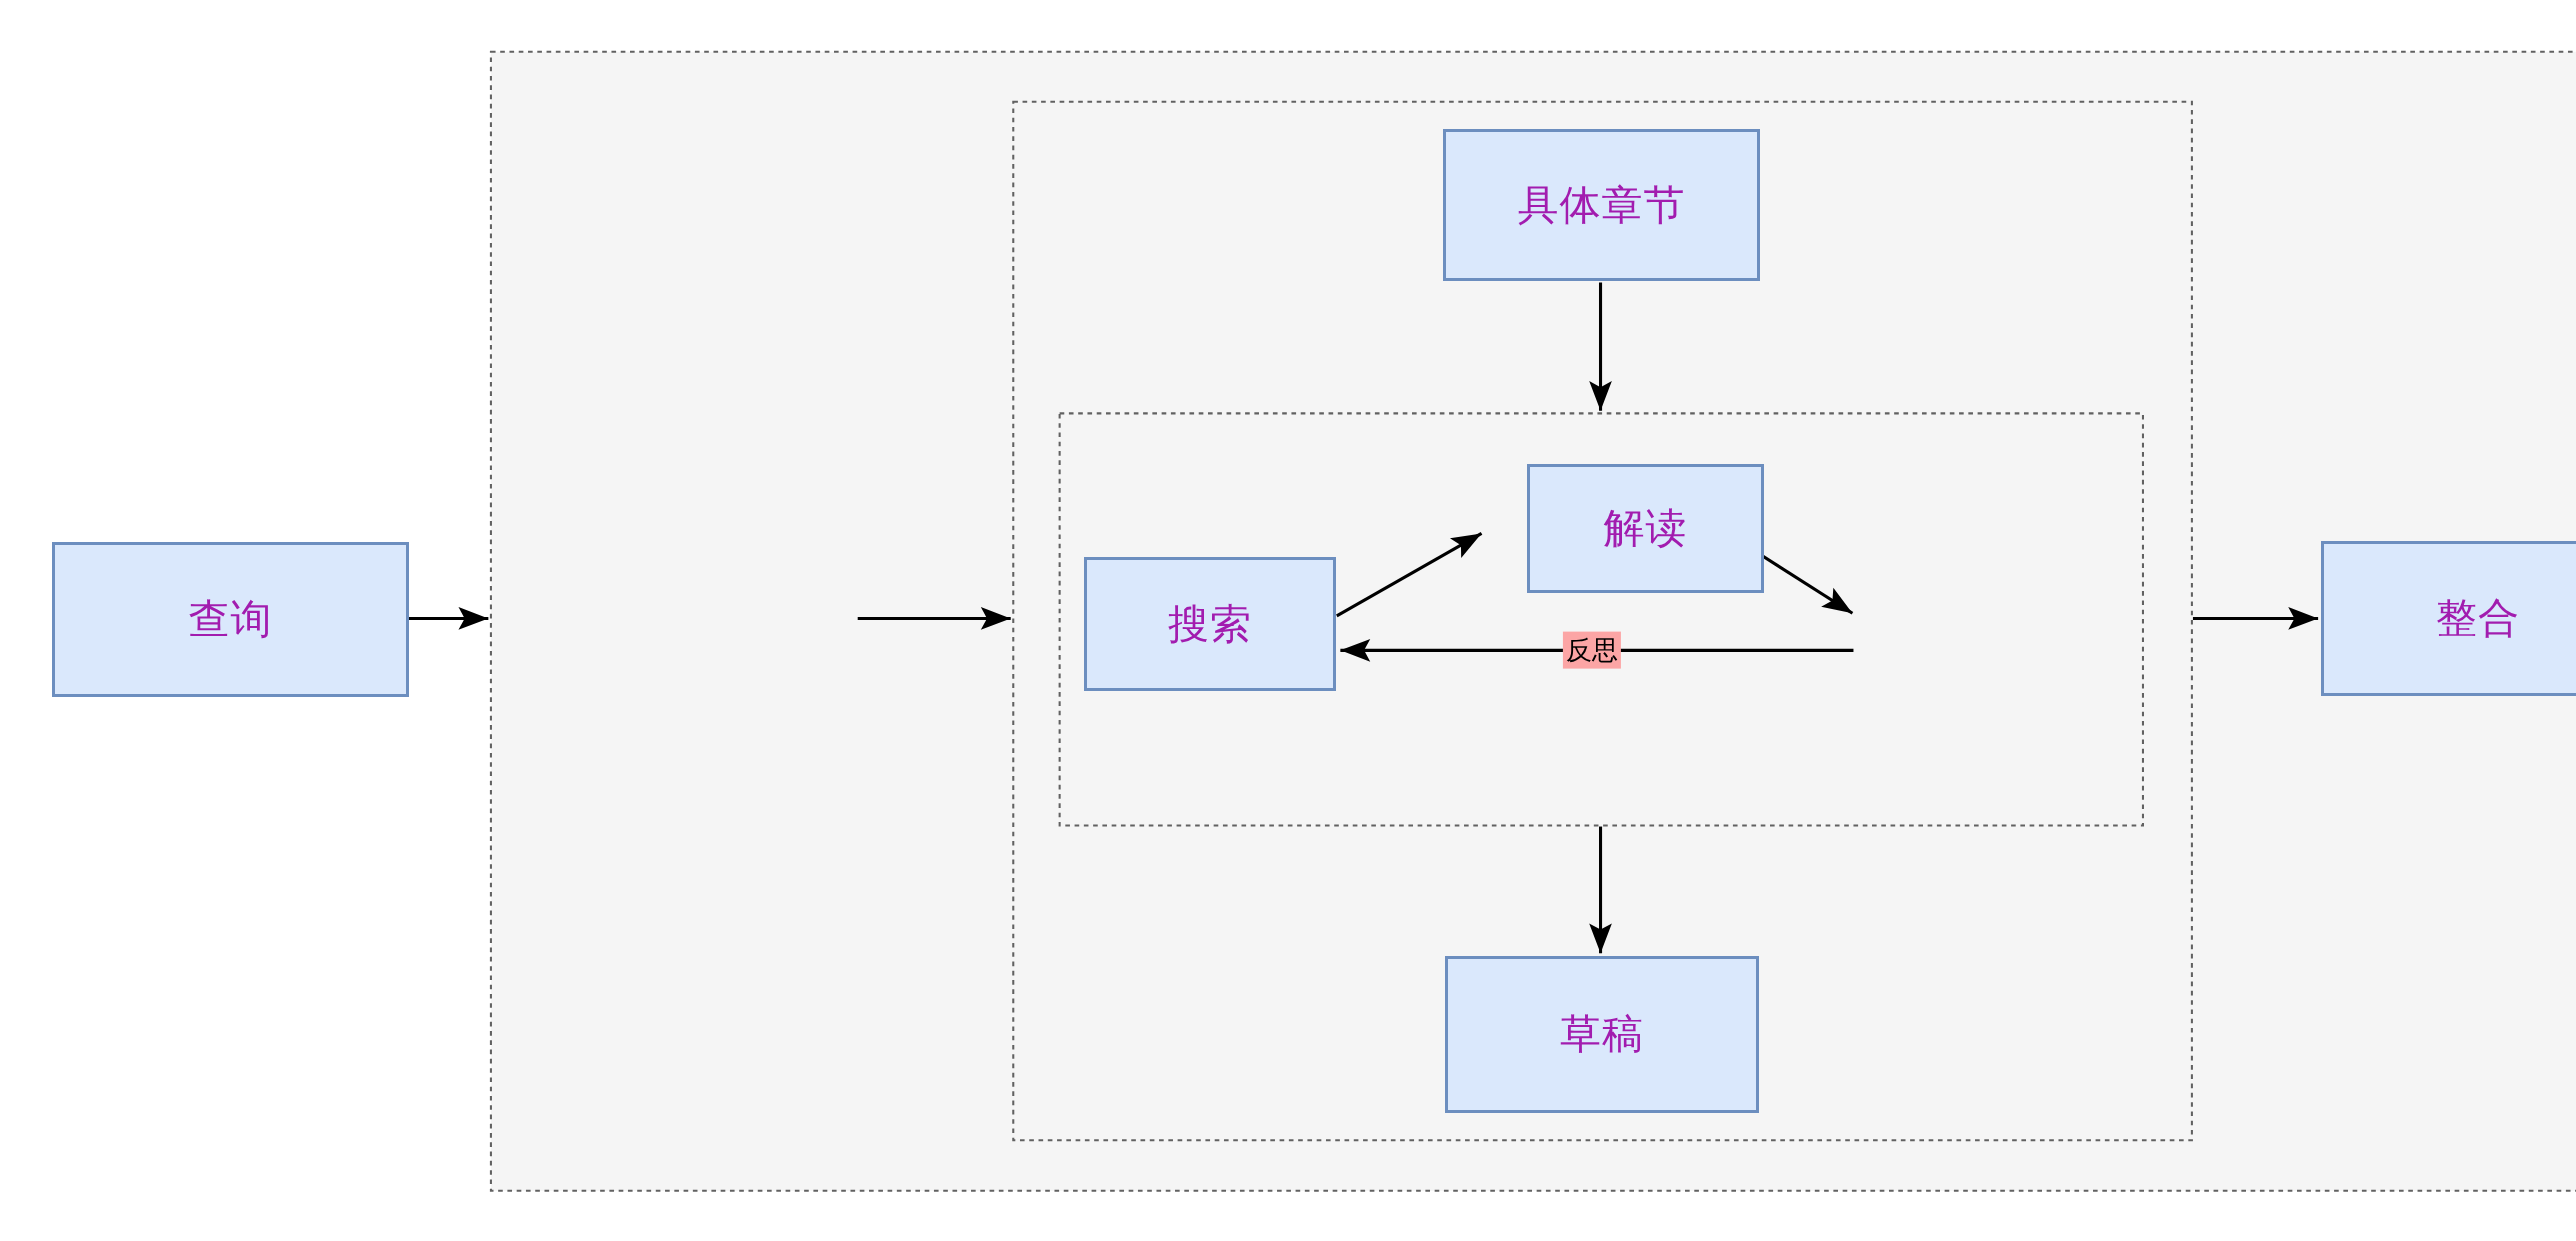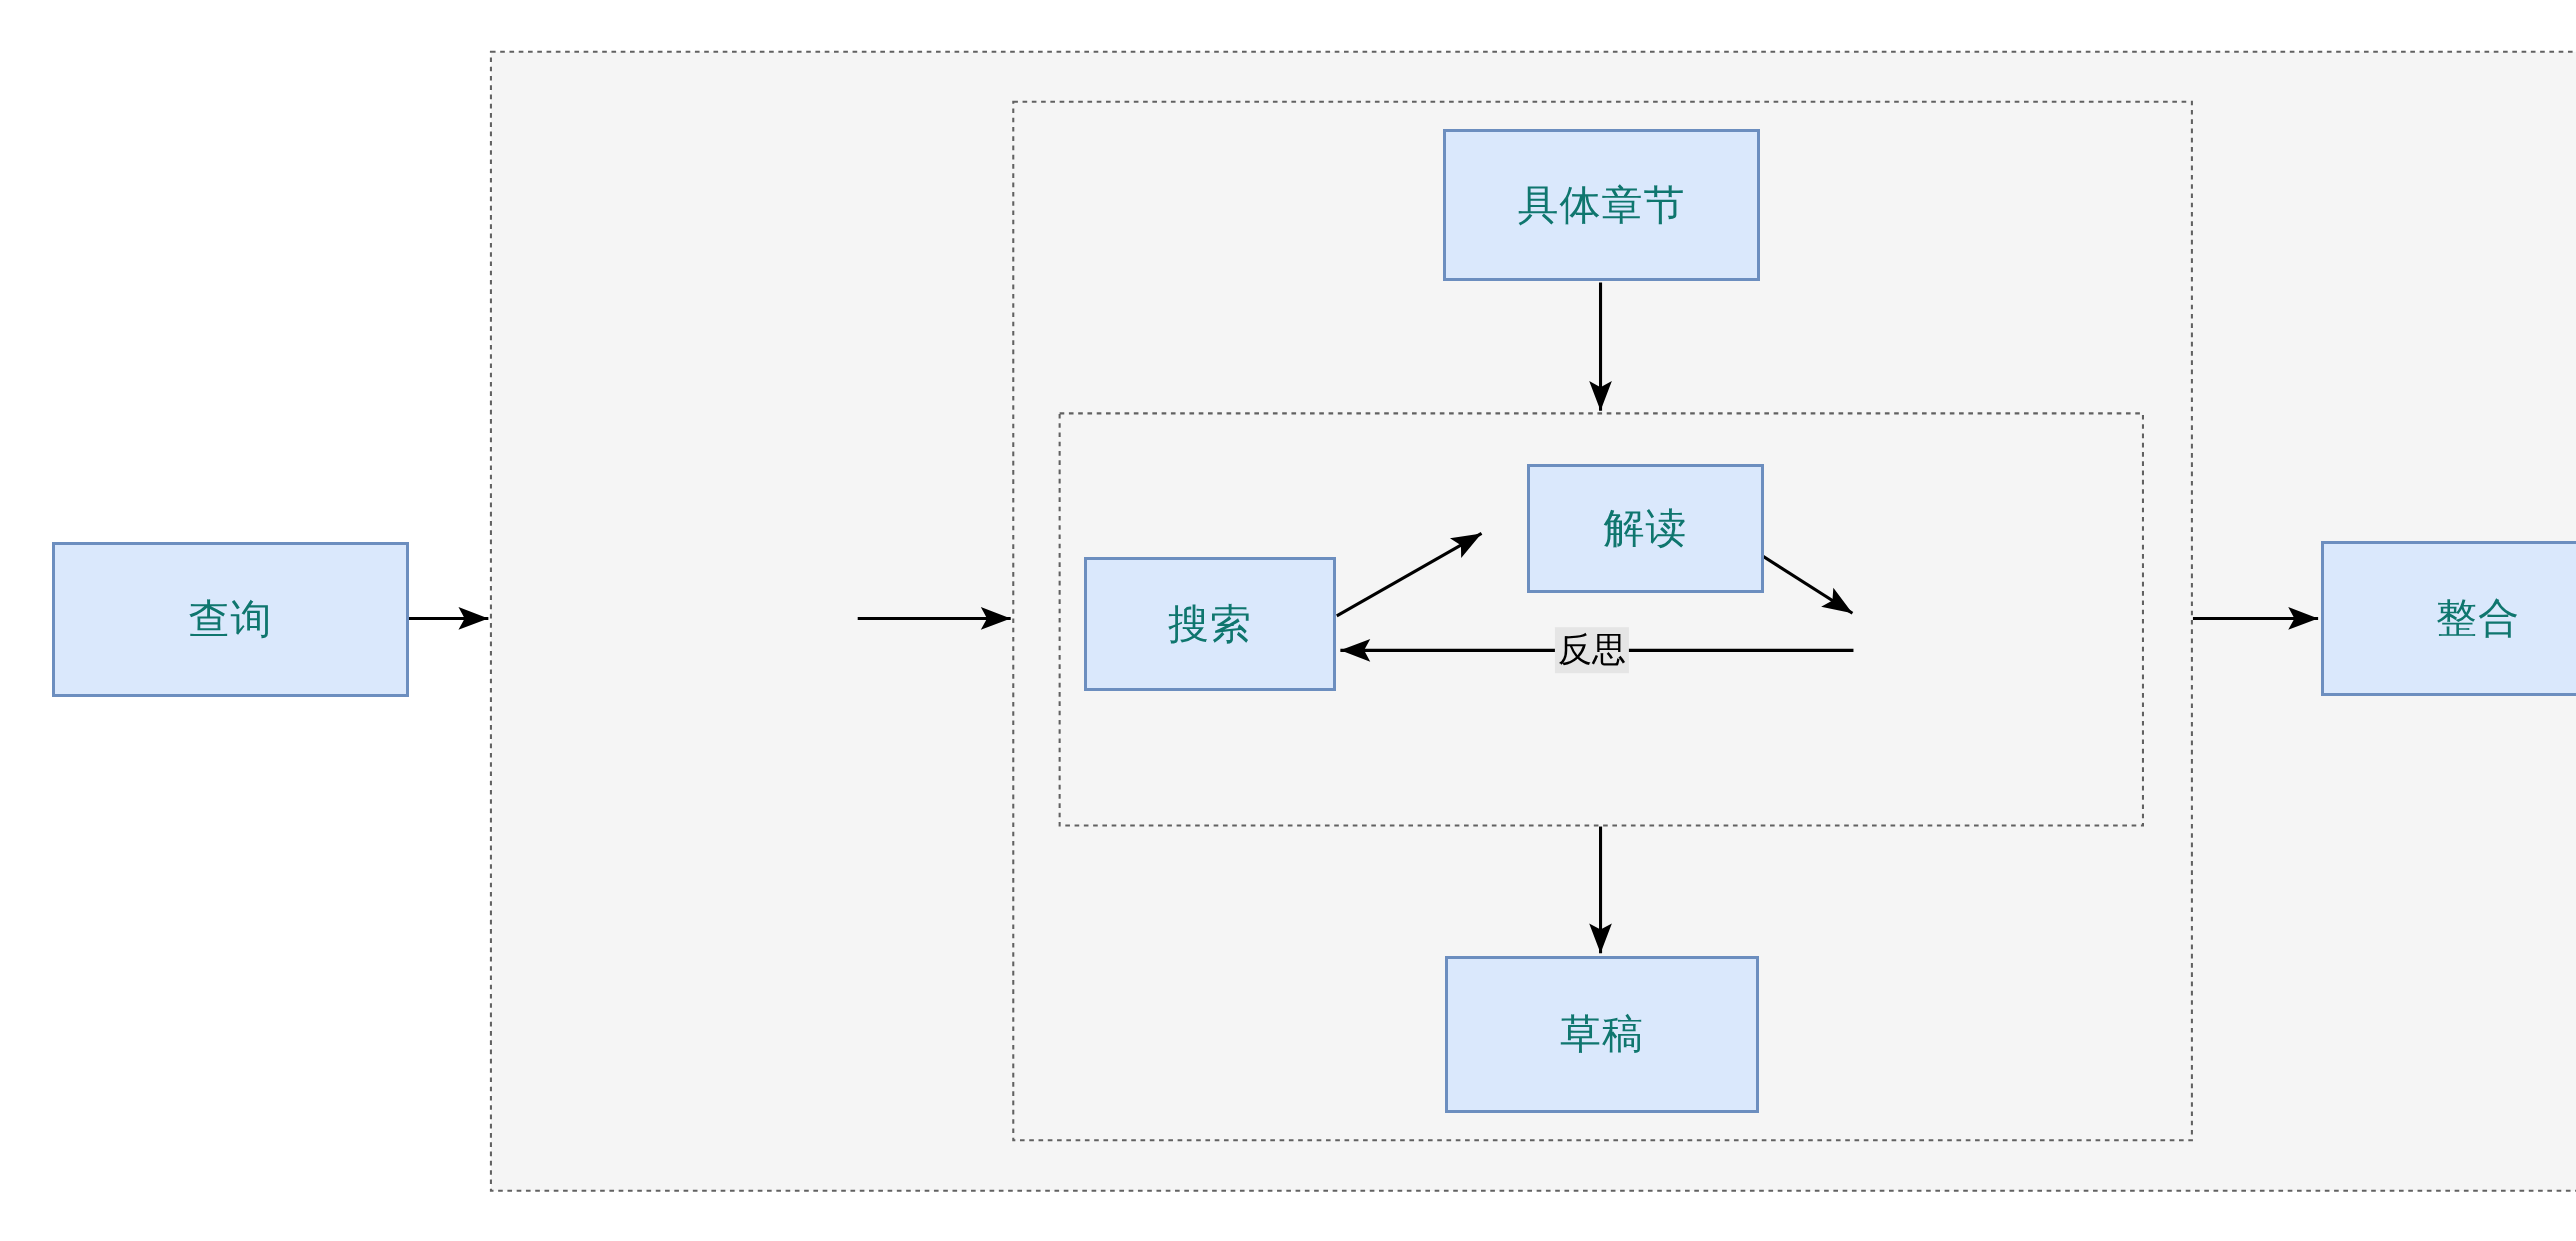--- a/index.html
+++ b/index.html
@@ -23,30 +23,30 @@
   }
   .node {
     position: absolute;
     box-sizing: border-box;
     background: #dae8fc;
     border: 3.1px solid #6c8ebf;
     display: flex;
     align-items: center;
     justify-content: center;
     font-size: 41px;
-    color: #0f766e;
+    color: #a21caf;
     white-space: nowrap;
     letter-spacing: 1px;
   }
   .edge-label {
     position: absolute;
     transform: translate(-50%, -50%);
-    background: #e5e5e5;
+    background: #fca5a5;
     color: #000000;
-    font-size: 34px;
+    font-size: 26px;
     line-height: 1.1;
     padding: 4.1px 3.1px;
     white-space: nowrap;
   }
 </style>
 </head>
 <body>
 
 <div id="canvas">
 

